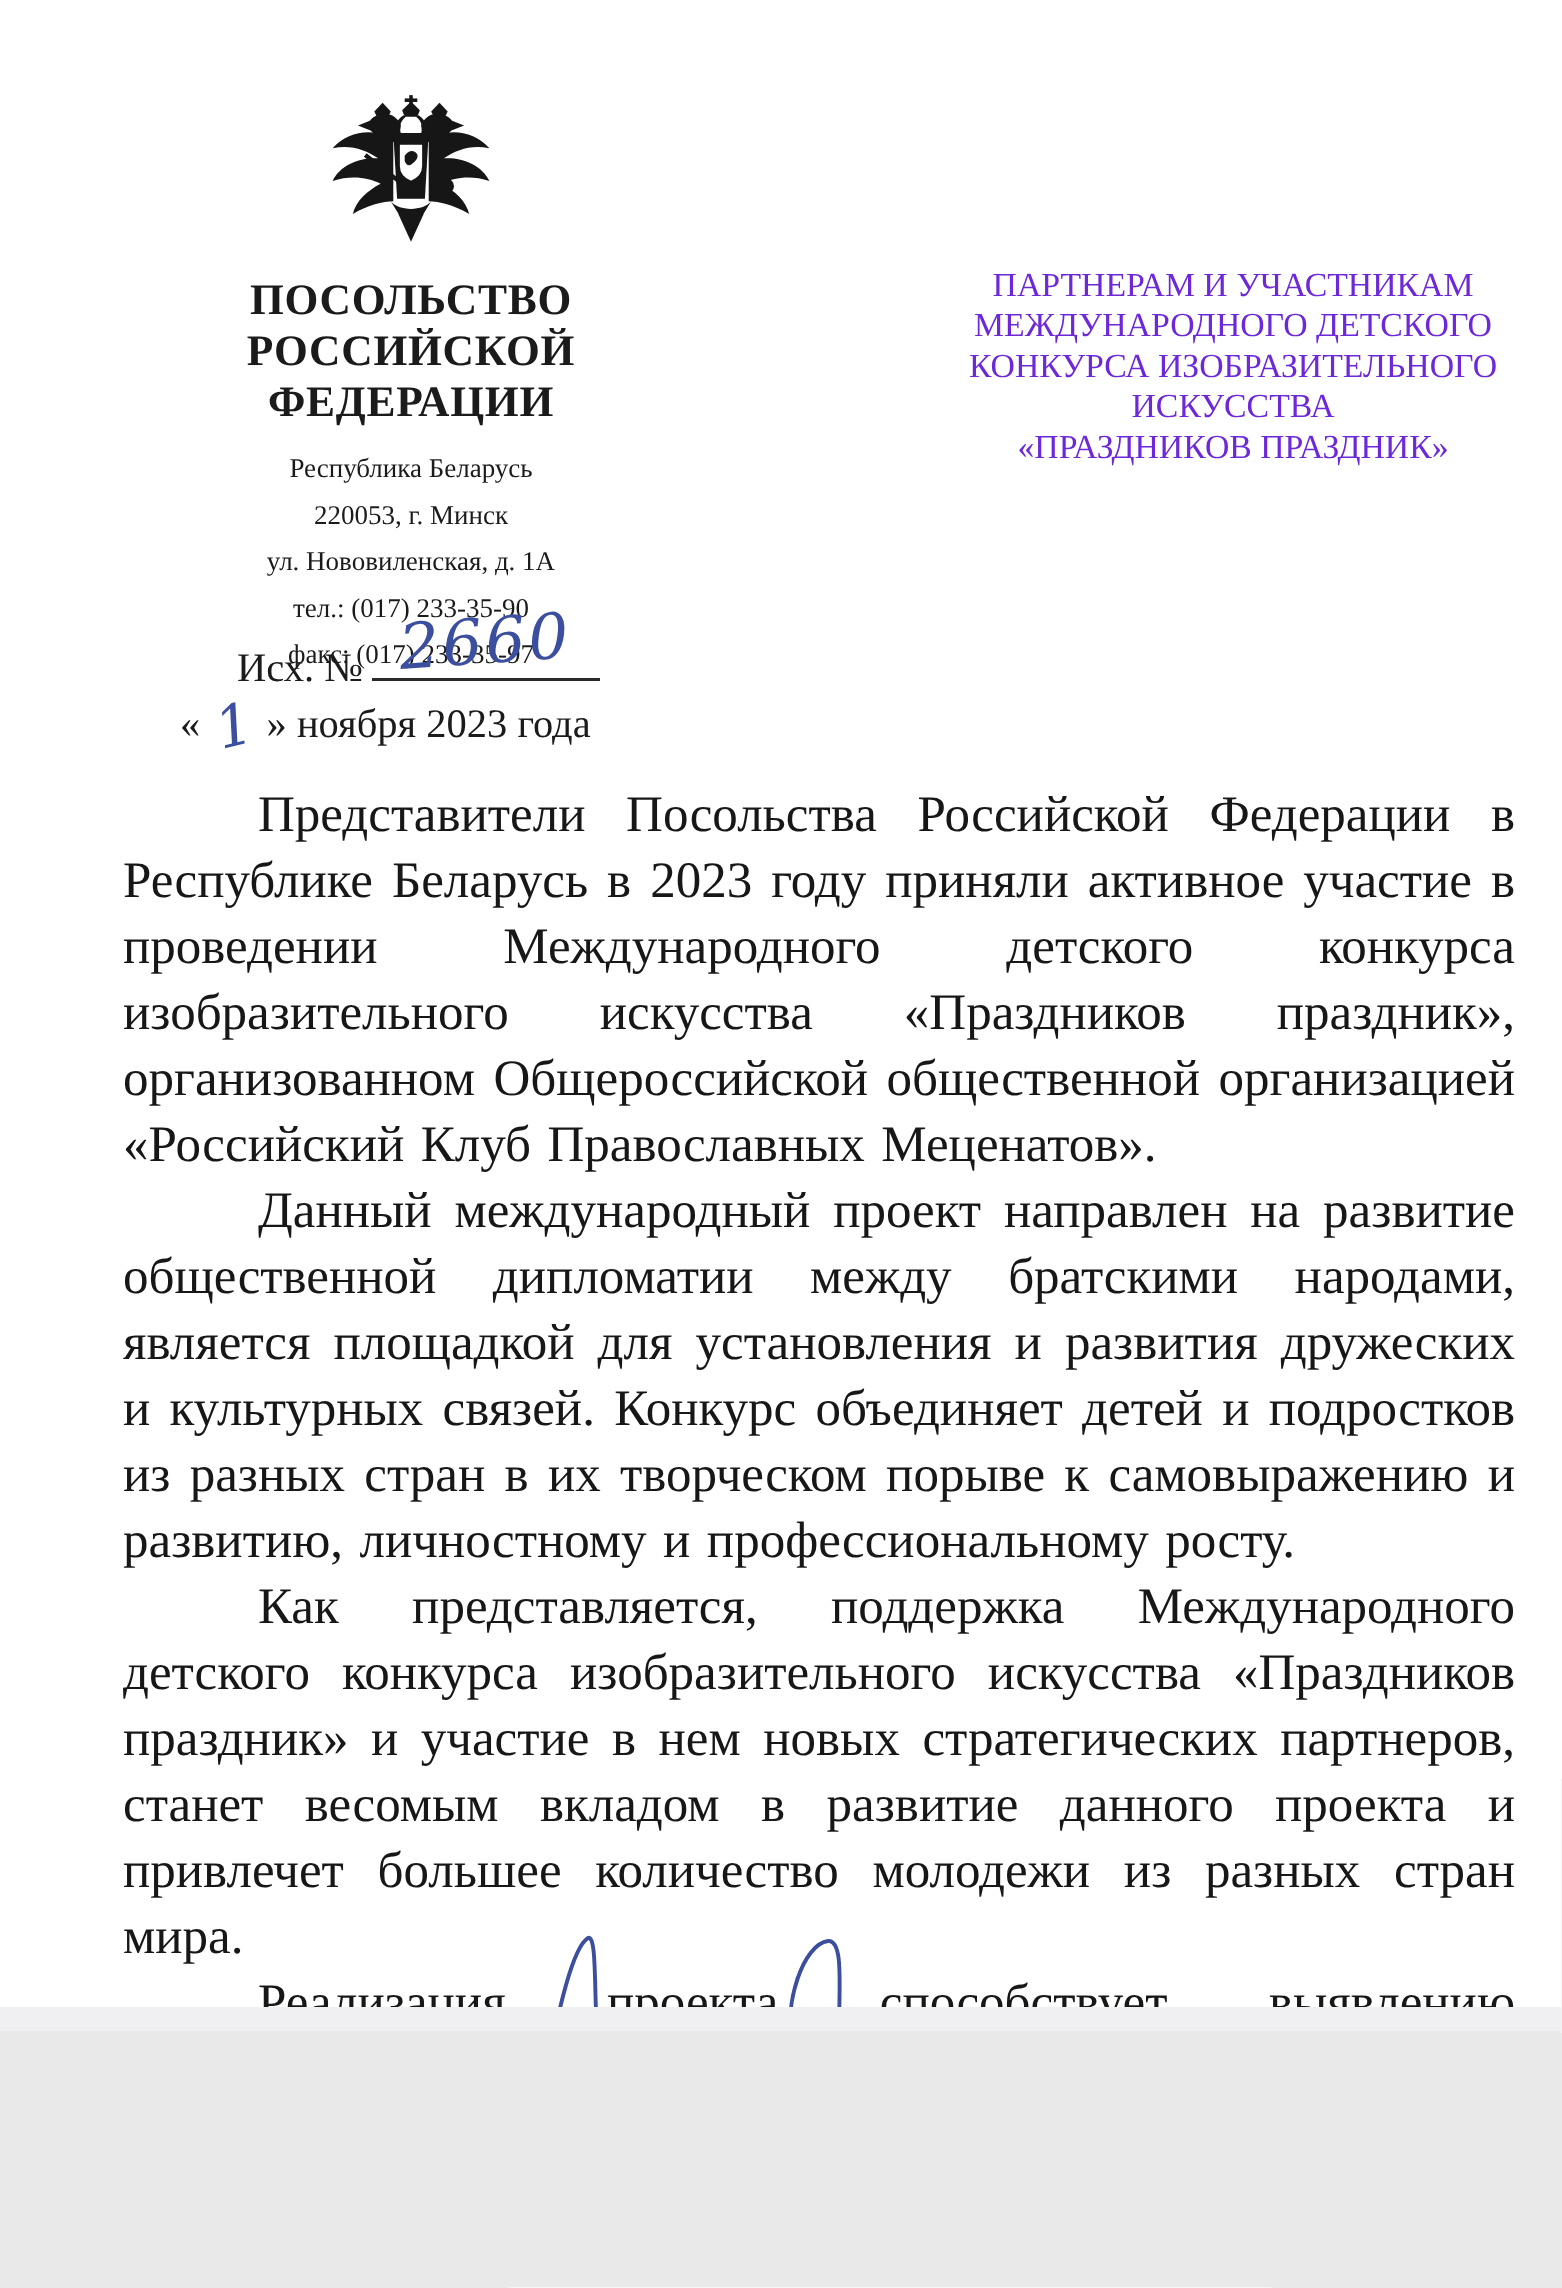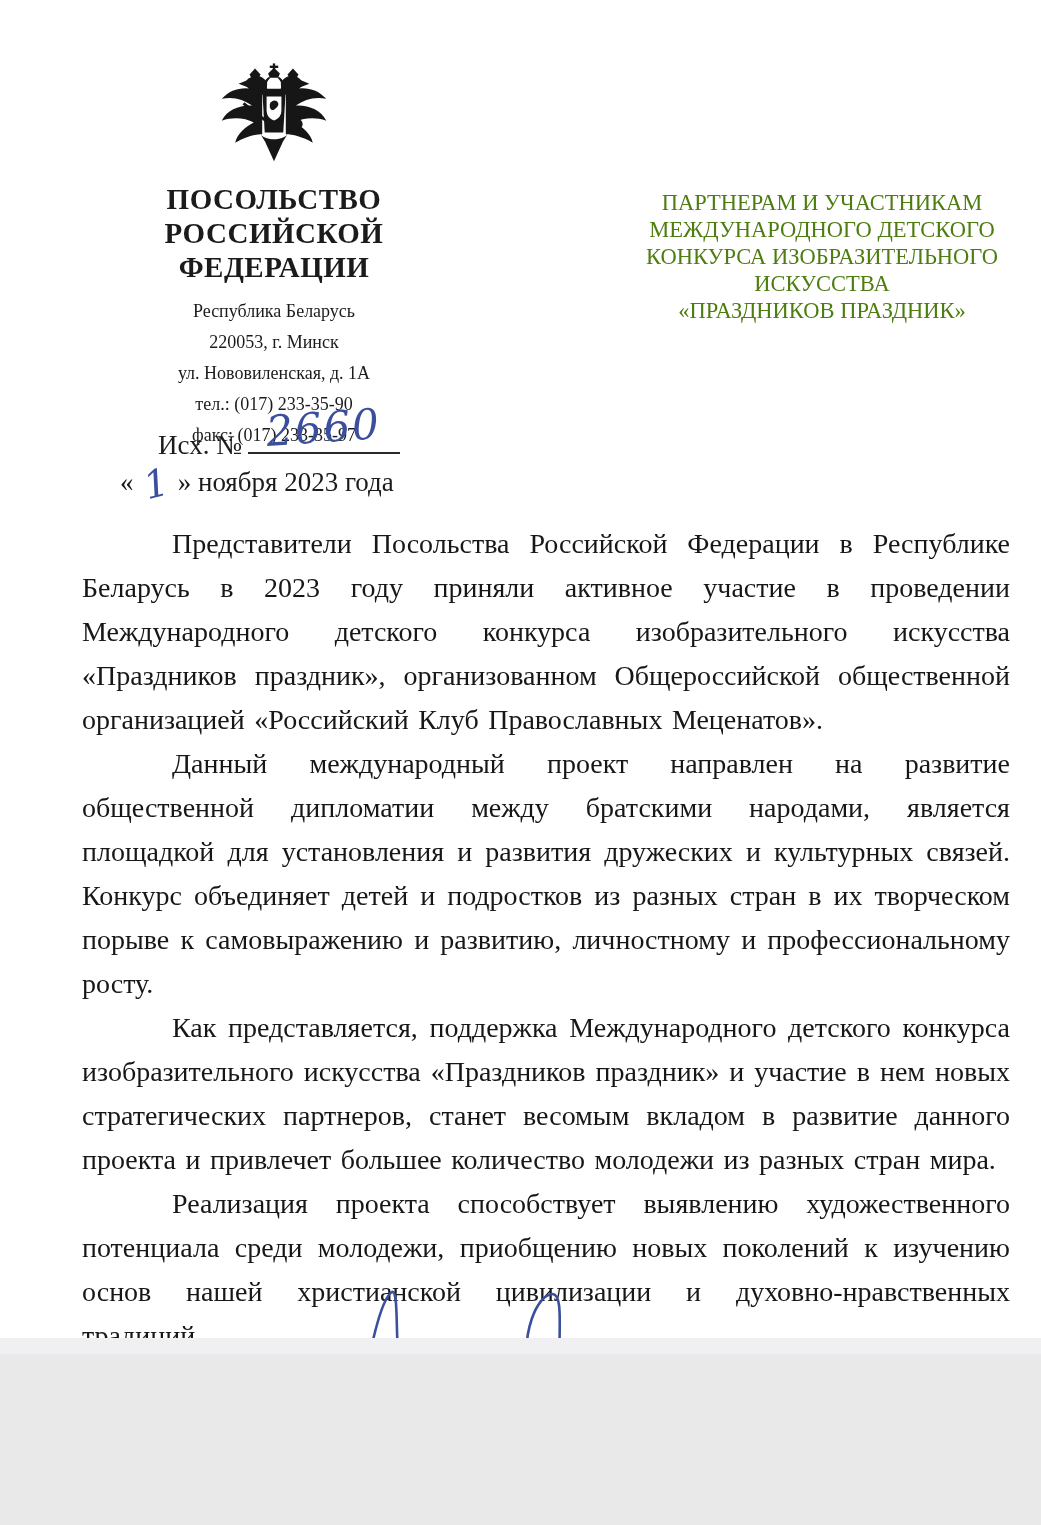--- a/index.html
+++ b/index.html
@@ -33,26 +33,26 @@
   .address-block { margin-top: 12px; }
   .address-line {
     font-weight: normal;
     font-size: 18px;
     line-height: 31px;
   }
 
   
   .recipient {
     position: absolute;
-    left: 622px; top: 189px;
+    left: 622px; top: 176px;
     width: 400px;
     text-align: center;
     font-size: 22.5px;
     line-height: 27px;
-    color: #4d7c0f;
+    color: #6d28d9;
   }
 
   
   .ref-line {
     position: absolute;
     left: 158px; top: 420px;
     font-size: 27px;
     white-space: nowrap;
   }
   .ref-label { display: inline-block; vertical-align: baseline; font-family: Liberation Serif, serif; }
@@ -90,21 +90,21 @@
     vertical-align: -6px;
   }
 
   
   .body-text {
     position: absolute;
     left: 82px; top: 522px;
     width: 928px;
   }
   .body-text p {
-    font-size: 28px;
+    font-size: 34px;
     line-height: 44px;
     text-align: justify;
     text-indent: 90px;
     word-spacing: 2.5px;
     color: #171717;
   }
 
   
   .sig-title {
     position: absolute;

